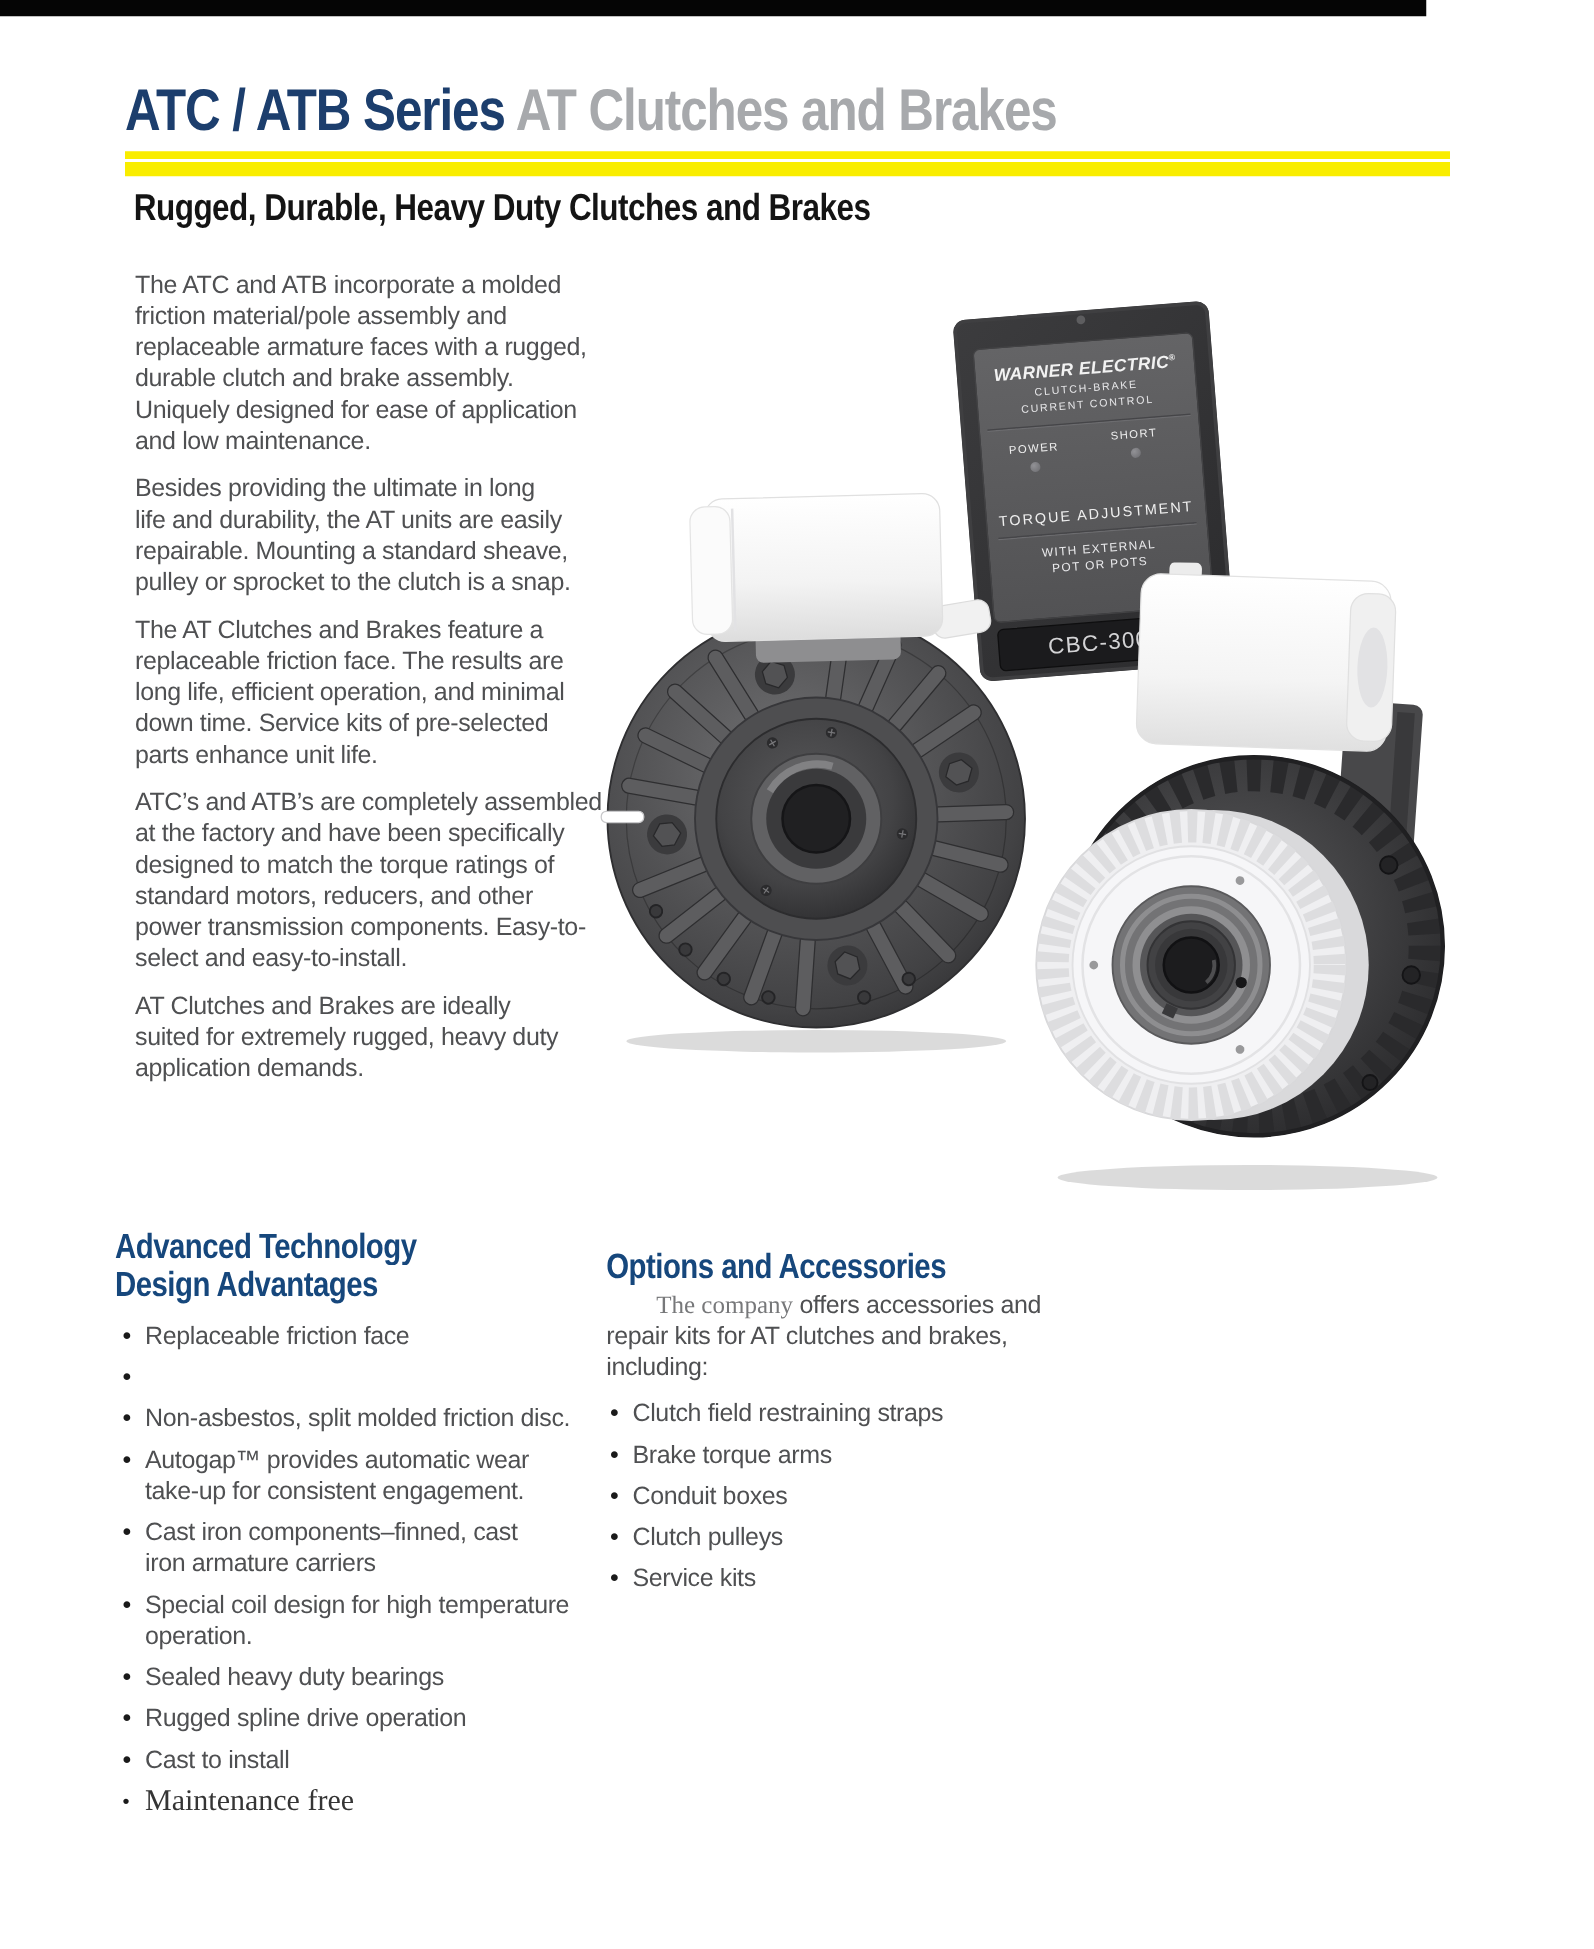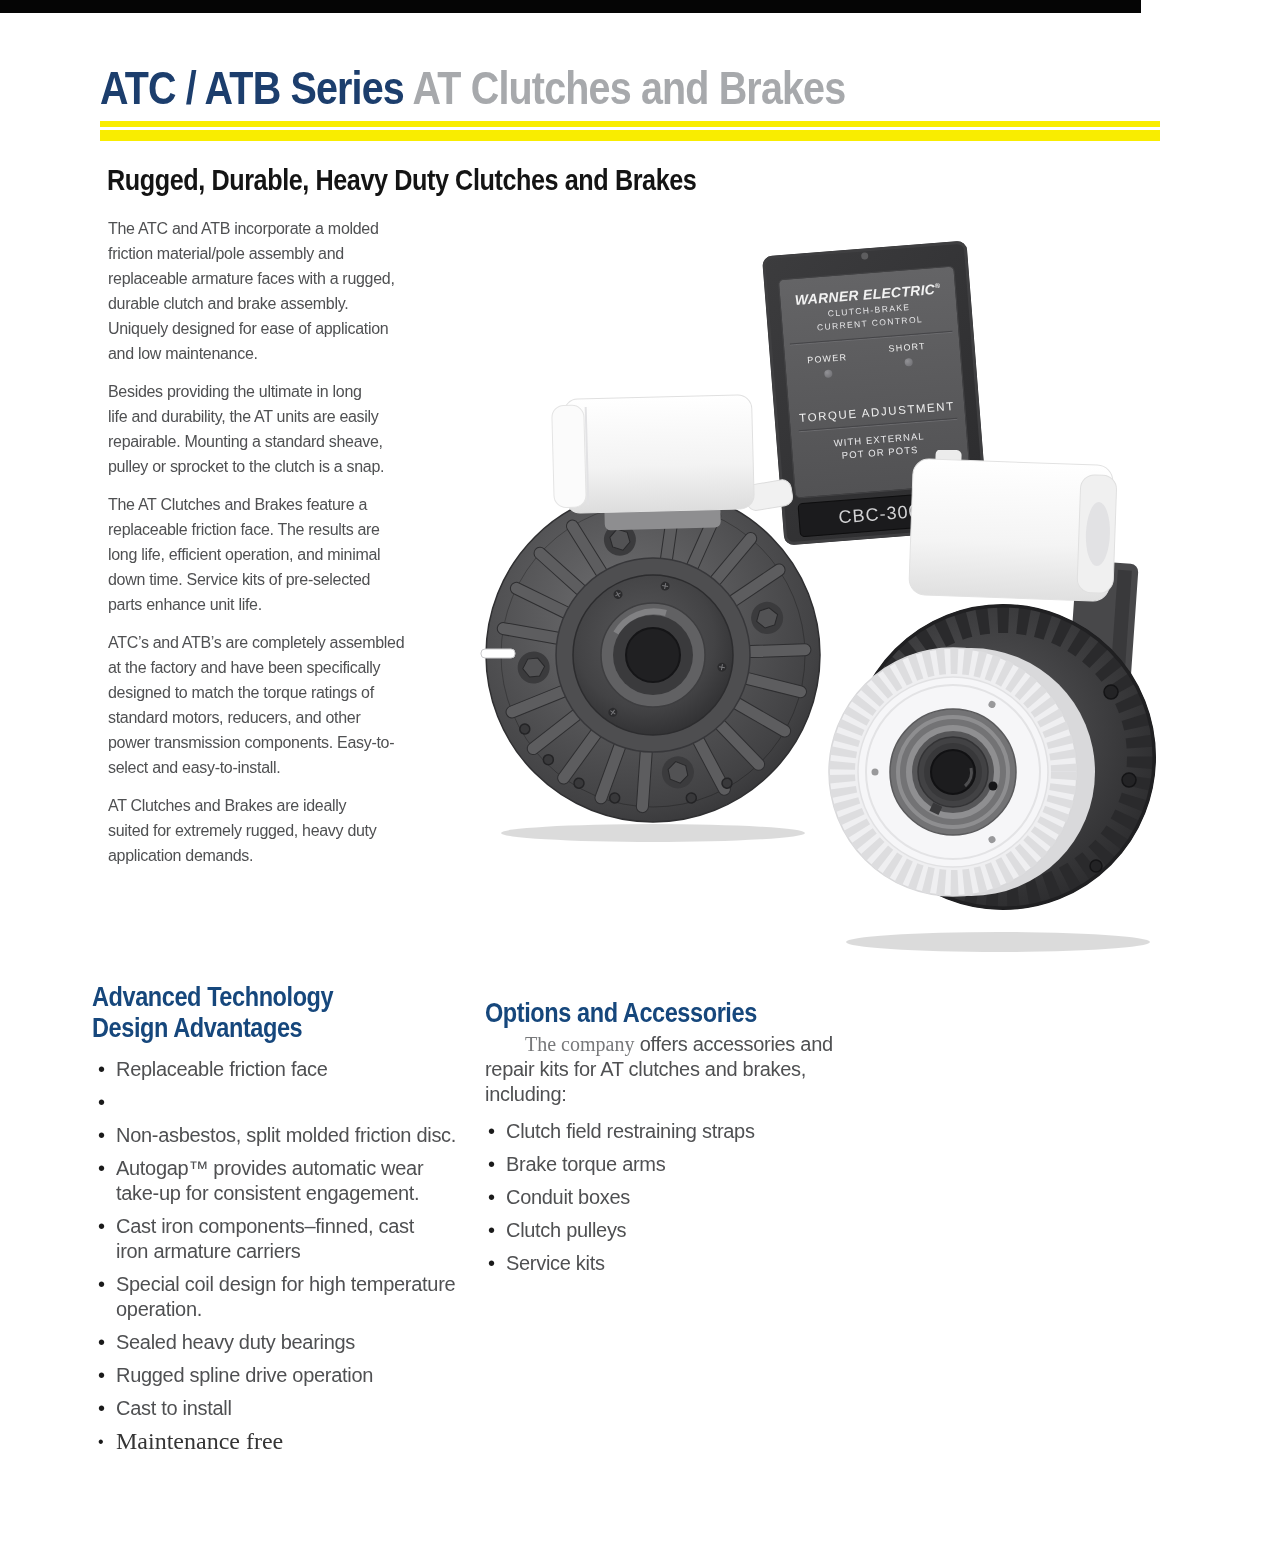--- a/index.html
+++ b/index.html
@@ -11,25 +11,25 @@
 
   .title-row { position:absolute; left:100px; top:60px; white-space:nowrap; }
   .condense { display:inline-block; transform:scaleX(0.84); transform-origin:0 50%; }
   .title-inner { font-size:47px; font-weight:bold; letter-spacing:-1px; white-space:nowrap; }
   .title-primary { color:#1c3e6d; }
   .title-secondary { color:#a7a9ac; }
 
   .yellow-bar { position:absolute; left:100px; top:121px; width:1078px; height:20px;
     background:linear-gradient(180deg,#f9ed00 0,#f9ed00 6px,#ffffff 6px,#ffffff 9px,#f9ed00 9px,#f9ed00 100%); }
 
-  .subtitle-row { position:absolute; left:107px; top:163px; white-space:nowrap;text-align:right; }
+  .subtitle-row { position:absolute; left:107px; top:150px; white-space:nowrap;text-align:right; }
   .subtitle-inner { font-size:30px; font-weight:bold; color:#141414; letter-spacing:-0.5px; }
 
   .intro { position:absolute; left:108px; top:216px; width:440px; color:#4f5052;
-    font-size:16px; line-height:25px; letter-spacing:-0.3px; }
+    font-size:20px; line-height:25px; letter-spacing:-0.3px; }
   .intro p { margin:0 0 13px 0; white-space:pre-line; }
 
   .section-head { color:#16477c; font-weight:bold; font-size:28px; line-height:31px; letter-spacing:-0.5px; }
 
   .adv { position:absolute; left:92px; top:981px; width:390px; }
   .opt { position:absolute; left:485px; top:997px; width:370px; }
 
   .bullets { margin-top:14px; }
   .adv .bullets { margin-left:6px; }
   .opt .bullets { margin-left:3px; margin-top:12px; }

